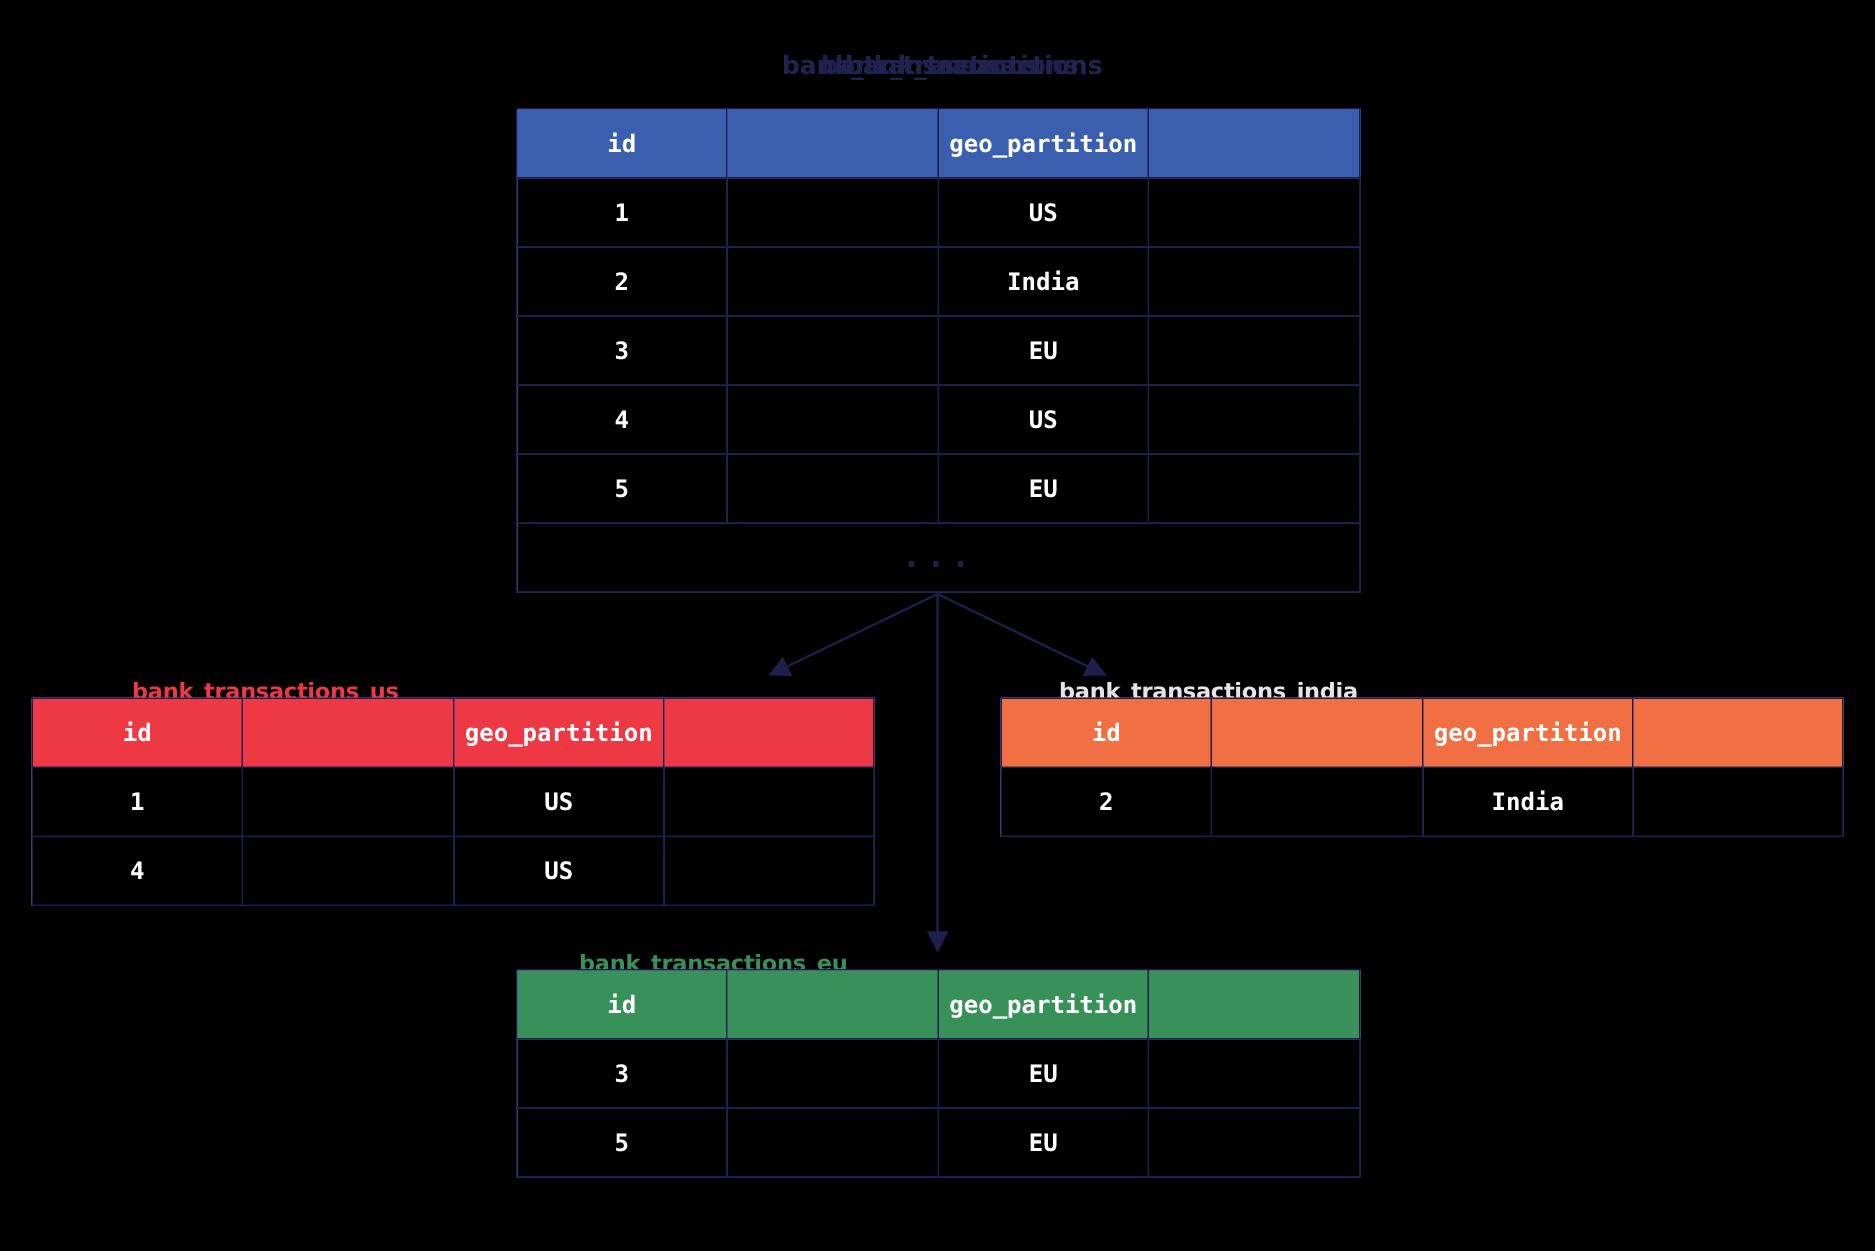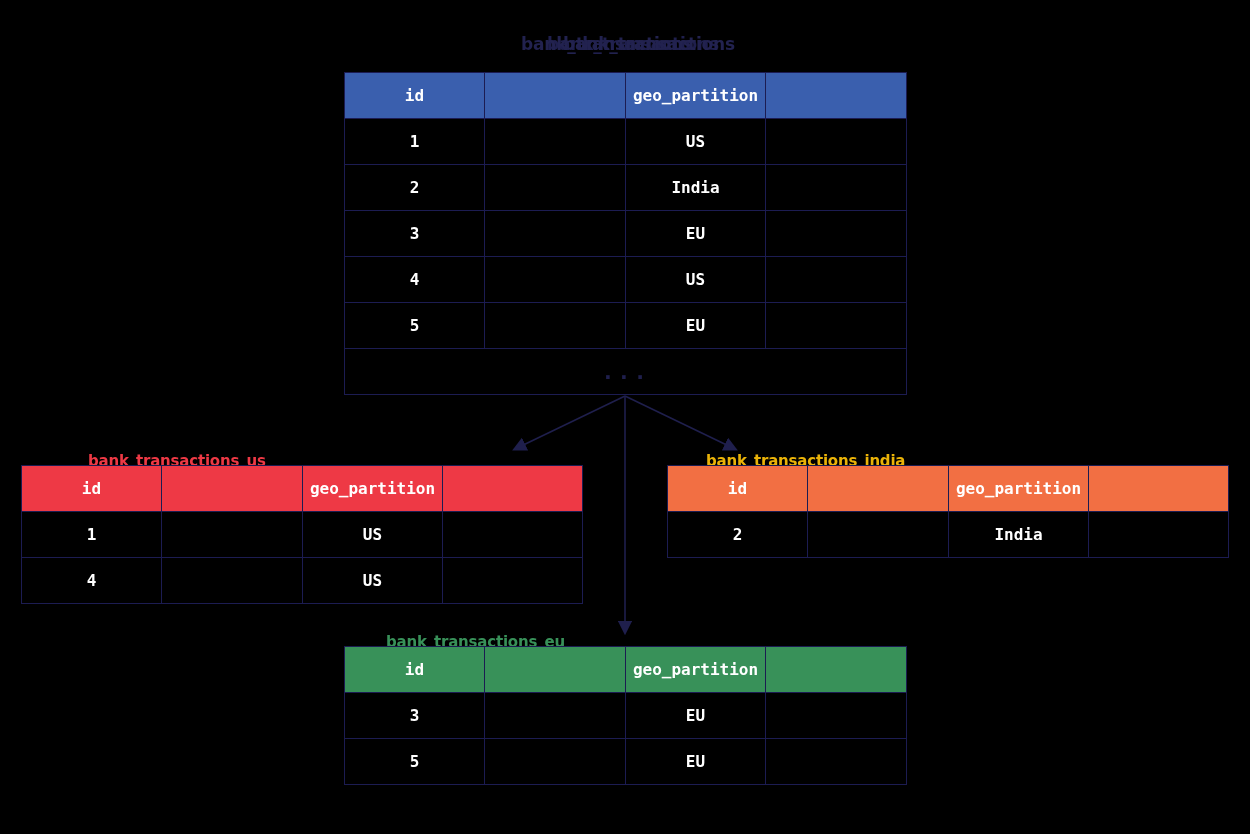--- a/index.html
+++ b/index.html
@@ -230,21 +230,21 @@
       </tr>
       <tr>
         <td class="v-us">4</td>
         <td></td>
         <td class="v-us">US</td>
         <td></td>
       </tr>
     </tbody>
   </table>
 
-  <div class="tbl-title sub" style="left:690px; top:452px; color:#eab308;text-align:right;">bank_transactions_india</div>
+  <div class="tbl-title sub" style="left:690px; top:452px; color:#e5e5e5;text-align:right;">bank_transactions_india</div>
 
   <table class="tbl" id="table-india">
     <colgroup>
         <col class="c1">
         <col class="c2">
         <col class="c3">
         <col class="c4">
       </colgroup>
     <thead>
       <tr class="hdr-orange">

